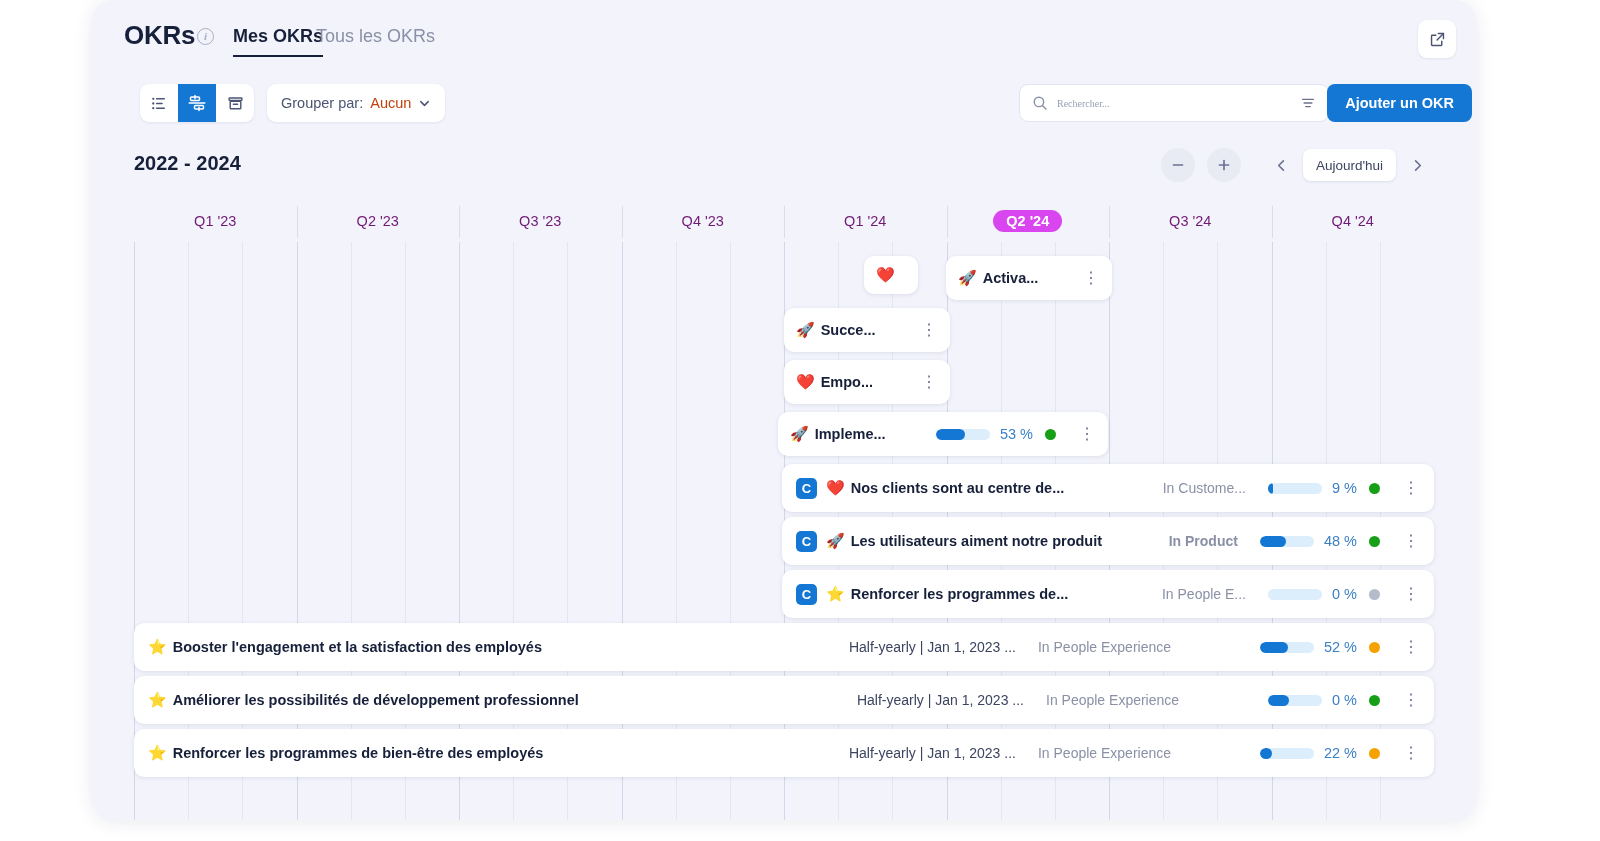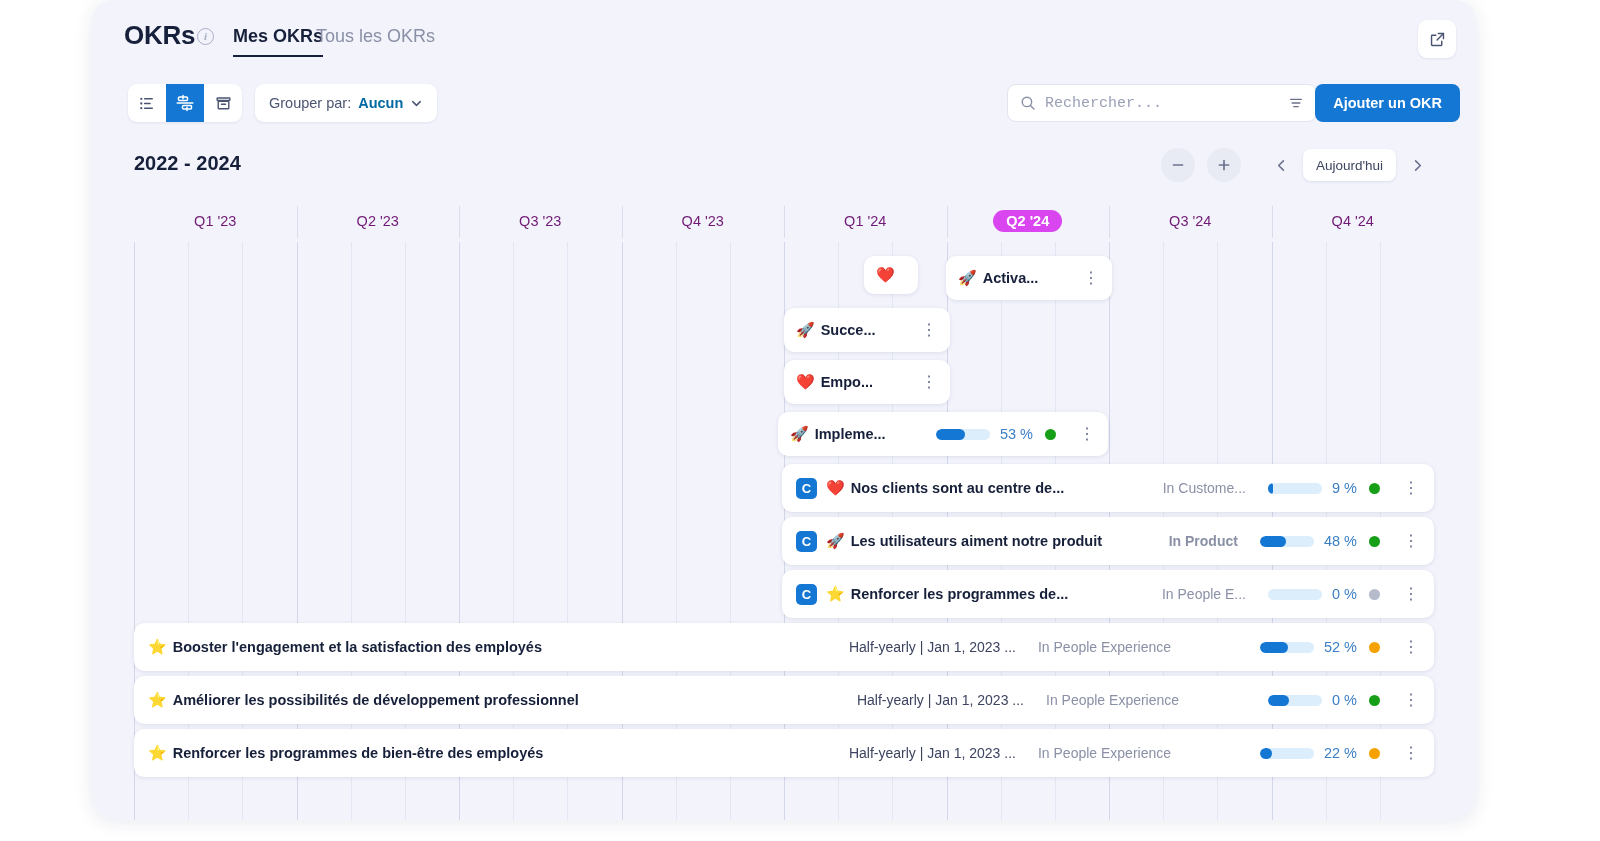--- a/index.html
+++ b/index.html
@@ -45,50 +45,50 @@
   }
   .tab.inactive { left: 224px; color: #8a90a6; font-weight: 400; }
   .ext-btn {
     position: absolute; right: 20px; top: 20px;
     width: 38px; height: 38px; background: #fff; border-radius: 9px;
     display: flex; align-items: center; justify-content: center;
     box-shadow: 0 1px 3px rgba(30,40,90,.08); cursor: pointer;
   }
 
   
-  .toolbar { position: absolute; left: 4px; top: 74px; width: 100%; height: 62px; }
+  .toolbar { position: absolute; left: 16px; top: 74px; width: 100%; height: 62px; }
   .viewgroup {
     position: absolute; left: 32px; top: 10px;
     height: 38px; background: #fff; border-radius: 9px;
     display: flex; overflow: hidden;
     box-shadow: 0 1px 3px rgba(30,40,90,.08);
   }
   .viewbtn {
     width: 38px; height: 38px; display: flex; align-items: center; justify-content: center;
     cursor: pointer; color: #4b5472;
   }
   .viewbtn.active { background: #1477d4; color: #fff; }
   .groupby {
     position: absolute; left: 159px; top: 10px;
     height: 38px; background: #fff; border-radius: 9px;
     display: flex; align-items: center; gap: 7px; padding: 0 14px;
     box-shadow: 0 1px 3px rgba(30,40,90,.08); cursor: pointer;
   }
   .groupby .lbl { font-size: 14.5px; color: #4b5472; }
-  .groupby .val { font-size: 14.5px; color: #0369a1; font-weight: 700; }
+  .groupby .val { font-size: 14.5px; color: #c2410c; font-weight: 400; }
   .search {
     position: absolute; right: 163px; top: 10px;
     width: 310px; height: 38px; background: #fff; border-radius: 9px;
     border: 1px solid #e2e5f0;
     display: flex; align-items: center; padding: 0 12px; gap: 9px;
   }
   .search input {
-    flex: 1; border: none; outline: none; font-size: 15px;
+    flex: 1; border: none; outline: none; font-size: 10px;
     color: #0f766e; background: transparent;
-    font-family: Liberation Mono, monospace;
+    font-family: Liberation Serif, serif;
   }
   .search input::placeholder { color: #9aa0b5; }
   .add-btn {
     position: absolute; right: 20px; top: 10px;
     height: 38px; background: #1477d4; color: #fff; border: none;
     border-radius: 8px; padding: 0 18px; font-size: 14.5px; font-weight: 600;
     cursor: pointer; font-family: "Liberation Sans", sans-serif;
   }
 
   

